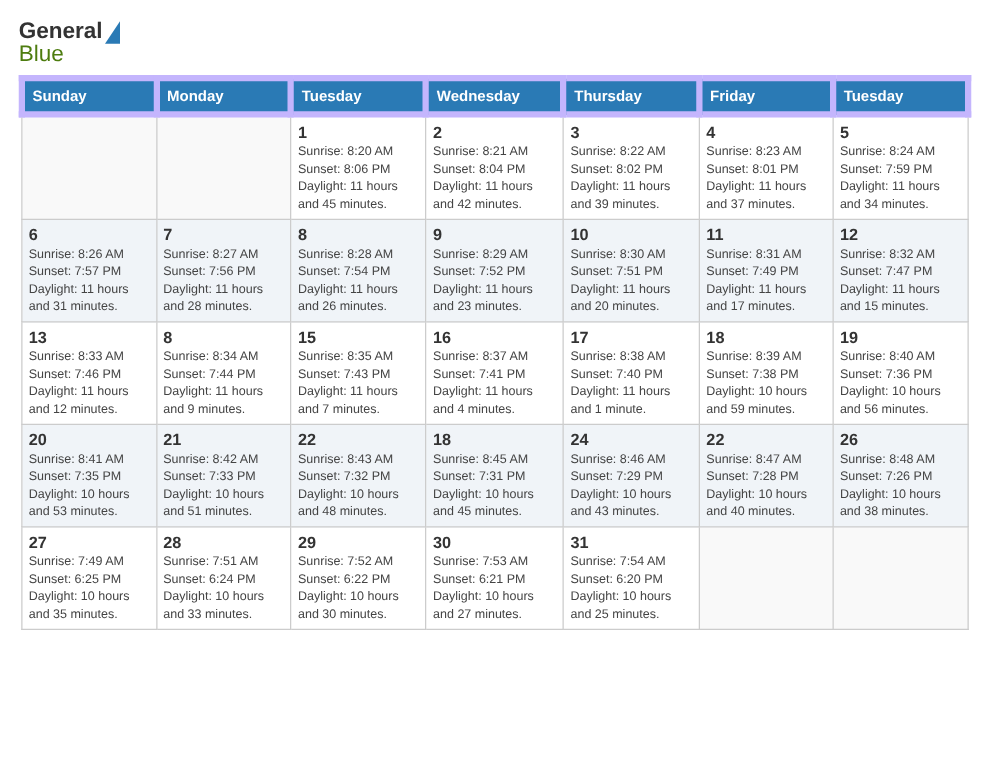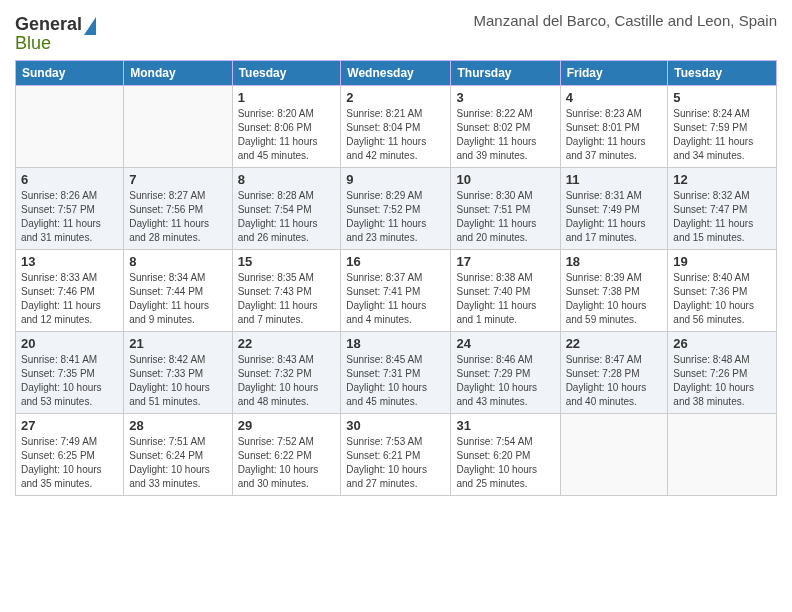--- a/index.html
+++ b/index.html
@@ -6,21 +6,21 @@
     body {
       font-family: Arial, sans-serif;
       background: #fff;
       width: 792px;
       min-height: 612px;
       padding: 10px 15px 15px;
     }
     .header-section {
       display: flex;
       justify-content: space-between;
-      align-items: flex-start;
+      align-items: center;
       margin-bottom: 6px;
     }
     .logo {
       display: flex;
       flex-direction: column;
       align-items: flex-start;
       margin-top: 4px;
     }
     .logo-top {
       display: flex;
@@ -63,21 +63,21 @@
       border-collapse: collapse;
       font-size: 11px;
     }
     .calendar th {
       background-color: #2a7ab5;
       color: #fff;
       text-align: left;
       padding: 5px 6px;
       font-size: 12px;
       font-weight: bold;
-      border: 1px solid #c4b5fd;
+      border: 5px solid #c4b5fd;
     }
     .calendar td {
       vertical-align: top;
       border: 1px solid #ccc;
       padding: 4px 5px;
       width: 113px;
       min-height: 80px;
       height: 82px;
     }
     .calendar td.empty {
@@ -104,21 +104,20 @@
 
 <div class="header-section">
   <div class="logo">
     <div class="logo-top">
       <span class="logo-general">General</span>
       <div class="logo-triangle"></div>
     </div>
     <span class="logo-blue">Blue</span>
   </div>
   <div class="title-block">
-    <div class="location-title">Manzanal del Barco, Castille and Leon, Spain</div>
   </div>
 </div>
 
 <table class="calendar">
   <thead>
     <tr>
       <th>Sunday</th>
       <th>Monday</th>
       <th>Tuesday</th>
       <th>Wednesday</th>

